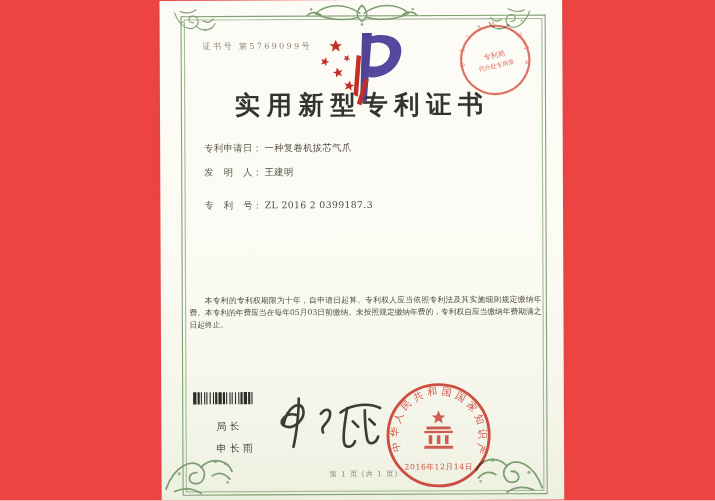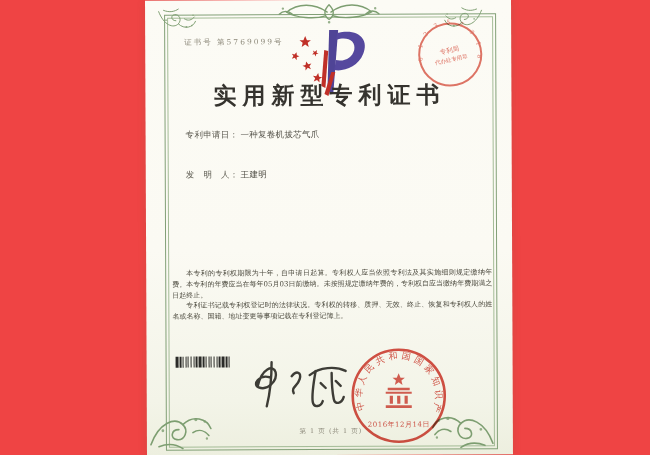--- a/index.html
+++ b/index.html
@@ -15,21 +15,21 @@
          border:1px solid #82a077;}
   .frame-inner{position:absolute;inset:2px;border:1px solid #a4bc97;}
   .orn{position:absolute;pointer-events:none;}
   
   .certno{position:absolute;left:39px;top:37px;font-size:7.5px;color:#8f8b7c;
           letter-spacing:2px;white-space:nowrap;}
   .title{position:absolute;left:19px;top:80px;width:330px;text-align:center;
          font-size:23px;font-weight:bold;color:#35332e;letter-spacing:6px;white-space:nowrap;}
   .f-row{position:absolute;left:40px;font-size:8.5px;color:#57554b;white-space:nowrap;
          letter-spacing:.3px;}
-  .r1{top:129px}.r2{top:169px}.r3{top:181px}.r4{top:206px}.r5{top:229px}.r6{top:253px}
+  .r1{top:129px}.r2{top:151px}.r3{top:181px}.r4{top:206px}.r5{top:229px}.r6{top:253px}
   .f-label{color:#5a584e;}
   .f-value{color:#514f46;margin-left:2px;}
   .bodytxt{position:absolute;left:26px;top:268px;width:320px;font-size:7px;
            line-height:10.8px;color:#4e4c40;text-align:justify;}
   .bodytxt p{margin:0;text-indent:14px;}
   .barcode{position:absolute;left:29px;top:356px;height:11px;white-space:nowrap;font-size:0;}
   .signer{position:absolute;left:50px;top:378px;font-size:9px;color:#413f36;
           letter-spacing:3px;line-height:20px;}
   .signature{position:absolute;left:95px;top:356px;}
   .footer{position:absolute;left:19px;top:427px;width:330px;text-align:center;
@@ -117,28 +117,34 @@
     </svg>
 
     <div class="title">实用新型专利证书</div>
 
     <div class="f-row r1">
       <span class="f-label">专利申请日：</span><span class="f-value">一种复卷机拔芯气爪</span>
     </div>
     <div class="f-row r2">
       <span class="f-label">发　明　人：</span><span class="f-value">王建明</span>
     </div>
+    <div class="f-row r3">
+      <span class="f-label">专　利　号：</span><span class="f-value">ZL 2016 2 0399187.3</span>
+    </div>
 
     <div class="bodytxt">
       <p>本专利的专利权期限为十年，自申请日起算。专利权人应当依照专利法及其实施细则规定缴纳年费。本专利的年费应当在每年05月03日前缴纳。未按照规定缴纳年费的，专利权自应当缴纳年费期满之日起终止。</p>
-      <p>专利证书记载专利权登记时的法律状况。专利权的转移、质押、无效、终止、恢复和专利权人的姓名或名称、国籍、地址变更等事项记载在专利登记簿上。</p>
     </div>
 
     <div class="barcode"><span class="bar" style="width: 3px; background: rgb(43, 43, 40);"></span><span class="bar" style="width: 1px;"></span><span class="bar" style="width: 2px; background: rgb(43, 43, 40);"></span><span class="bar" style="width: 1px;"></span><span class="bar" style="width: 1px; background: rgb(43, 43, 40);"></span><span class="bar" style="width: 2px;"></span><span class="bar" style="width: 1px; background: rgb(43, 43, 40);"></span><span class="bar" style="width: 1px;"></span><span class="bar" style="width: 1px; background: rgb(43, 43, 40);"></span><span class="bar" style="width: 2px;"></span><span class="bar" style="width: 1px; background: rgb(43, 43, 40);"></span><span class="bar" style="width: 2px;"></span><span class="bar" style="width: 1px; background: rgb(43, 43, 40);"></span><span class="bar" style="width: 1px;"></span><span class="bar" style="width: 2px; background: rgb(43, 43, 40);"></span><span class="bar" style="width: 1px;"></span><span class="bar" style="width: 3px; background: rgb(43, 43, 40);"></span><span class="bar" style="width: 1px;"></span><span class="bar" style="width: 2px; background: rgb(43, 43, 40);"></span><span class="bar" style="width: 1px;"></span><span class="bar" style="width: 1px; background: rgb(43, 43, 40);"></span><span class="bar" style="width: 2px;"></span><span class="bar" style="width: 1px; background: rgb(43, 43, 40);"></span><span class="bar" style="width: 1px;"></span><span class="bar" style="width: 1px; background: rgb(43, 43, 40);"></span><span class="bar" style="width: 2px;"></span><span class="bar" style="width: 1px; background: rgb(43, 43, 40);"></span><span class="bar" style="width: 2px;"></span><span class="bar" style="width: 1px; background: rgb(43, 43, 40);"></span><span class="bar" style="width: 1px;"></span><span class="bar" style="width: 2px; background: rgb(43, 43, 40);"></span><span class="bar" style="width: 1px;"></span><span class="bar" style="width: 3px; background: rgb(43, 43, 40);"></span><span class="bar" style="width: 1px;"></span><span class="bar" style="width: 2px; background: rgb(43, 43, 40);"></span><span class="bar" style="width: 1px;"></span><span class="bar" style="width: 1px; background: rgb(43, 43, 40);"></span><span class="bar" style="width: 2px;"></span></div>
 
+    <div class="signer">
+      <div>局长</div>
+      <div>申长雨</div>
+    </div>
 
     <svg class="signature" width="118" height="60" viewBox="0 0 118 60">
       <g fill="none" stroke="#15140f" stroke-width="2.4" stroke-linecap="round" opacity=".82">
         <path d="M16 30 C20 12 32 8 34 16 C36 24 26 35 17 31 C10 28 18 18 28 21"></path>
         <path d="M30 6 C30 18 28 38 25 50"></path>
         <path d="M50 20 C55 14 60 16 58 23 C56 30 49 31 52 37"></path>
         <path d="M68 19 C78 11 94 10 104 15"></path>
         <path d="M74 15 C72 26 70 40 71 46 C72 52 79 51 81 45"></path>
         <path d="M90 17 C90 27 91 38 92 43 C93 49 100 48 102 41"></path>
         <path d="M79 27 L84 32 M94 25 L99 30"></path>

